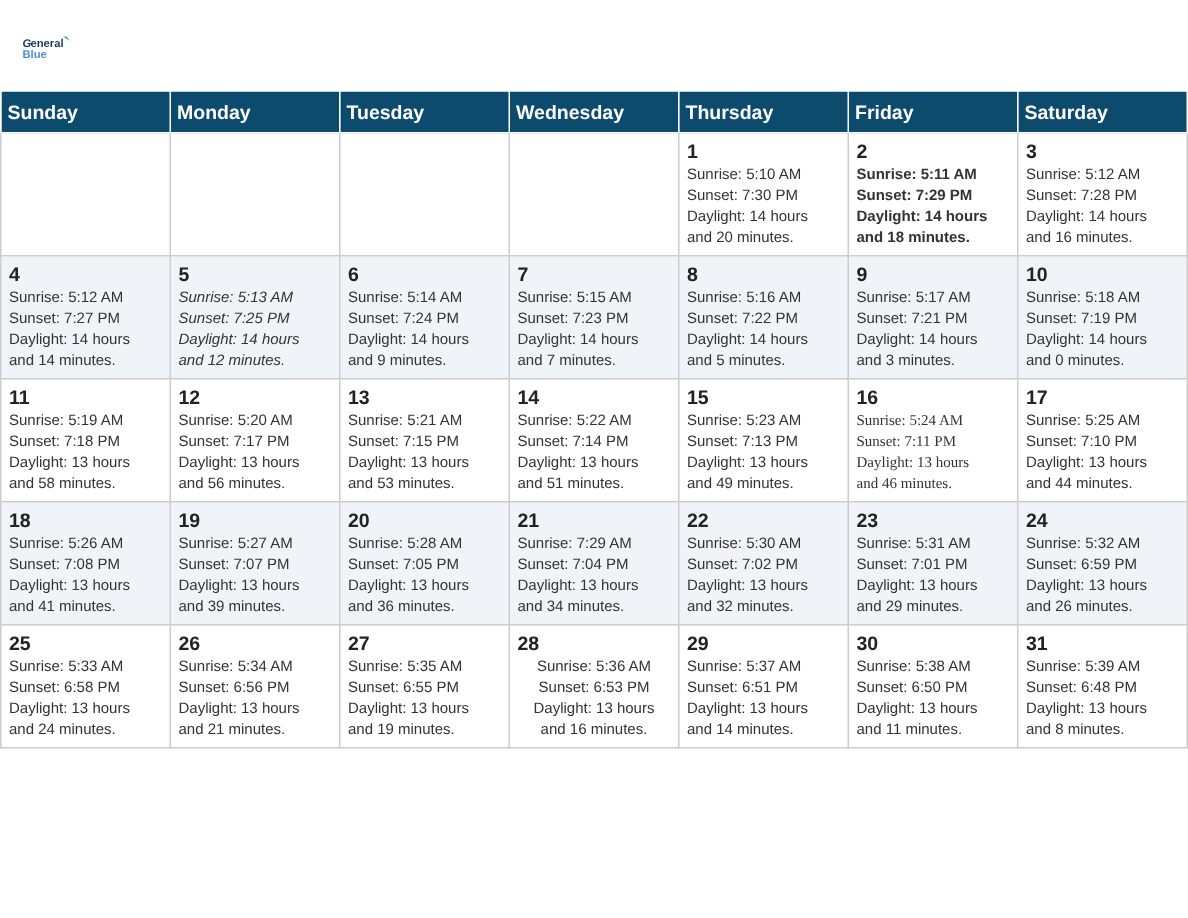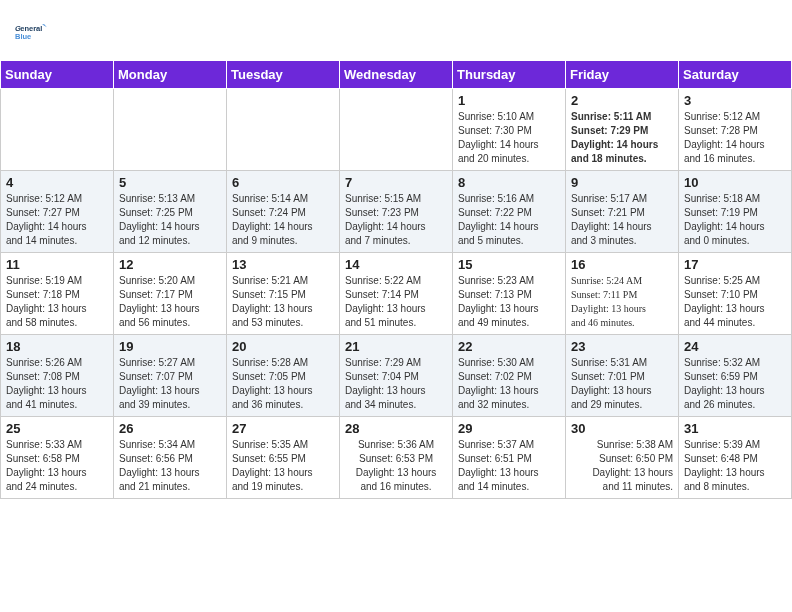--- a/index.html
+++ b/index.html
@@ -1,21 +1,21 @@
 <!DOCTYPE html>
 <html><head>
   <meta charset="utf-8">
   <style>
     * { box-sizing: border-box; margin: 0; padding: 0; }
     body { font-family: Arial, sans-serif; background: #fff; width: 792px; min-height: 612px; }
     
     .calendar { width: 100%; border-collapse: collapse; margin: 0; }
     
     .calendar thead th {
-      background-color: #6d28d9;
+      background-color: #0c4a6e;
       color: #fff;
       font-size: 13px;
       font-weight: bold;
       padding: 6px 4px;
       text-align: left;
       border: 1px solid #fff;
     }
     
     .calendar tbody td {
       vertical-align: top;
@@ -119,21 +119,21 @@
       <tr>
         <td>
           <span class="day-number">4</span>
           <div class="day-info" style="white-space: pre-line;">Sunrise: 5:12 AM
 Sunset: 7:27 PM
 Daylight: 14 hours
 and 14 minutes.</div>
         </td>
         <td>
           <span class="day-number">5</span>
-          <div class="day-info" style="white-space: pre-line;">Sunrise: 5:13 AM
+          <div class="day-info" style="white-space: pre-line; font-style: italic;">Sunrise: 5:13 AM
 Sunset: 7:25 PM
 Daylight: 14 hours
 and 12 minutes.</div>
         </td>
         <td>
           <span class="day-number">6</span>
           <div class="day-info" style="white-space: pre-line;">Sunrise: 5:14 AM
 Sunset: 7:24 PM
 Daylight: 14 hours
 and 9 minutes.</div>
@@ -300,21 +300,21 @@
         </td>
         <td>
           <span class="day-number">29</span>
           <div class="day-info" style="white-space: pre-line;">Sunrise: 5:37 AM
 Sunset: 6:51 PM
 Daylight: 13 hours
 and 14 minutes.</div>
         </td>
         <td>
           <span class="day-number">30</span>
-          <div class="day-info" style="white-space: pre-line; text-align: right;">Sunrise: 5:38 AM
+          <div class="day-info" style="white-space: pre-line;">Sunrise: 5:38 AM
 Sunset: 6:50 PM
 Daylight: 13 hours
 and 11 minutes.</div>
         </td>
         <td>
           <span class="day-number">31</span>
           <div class="day-info" style="white-space: pre-line;">Sunrise: 5:39 AM
 Sunset: 6:48 PM
 Daylight: 13 hours
 and 8 minutes.</div>

